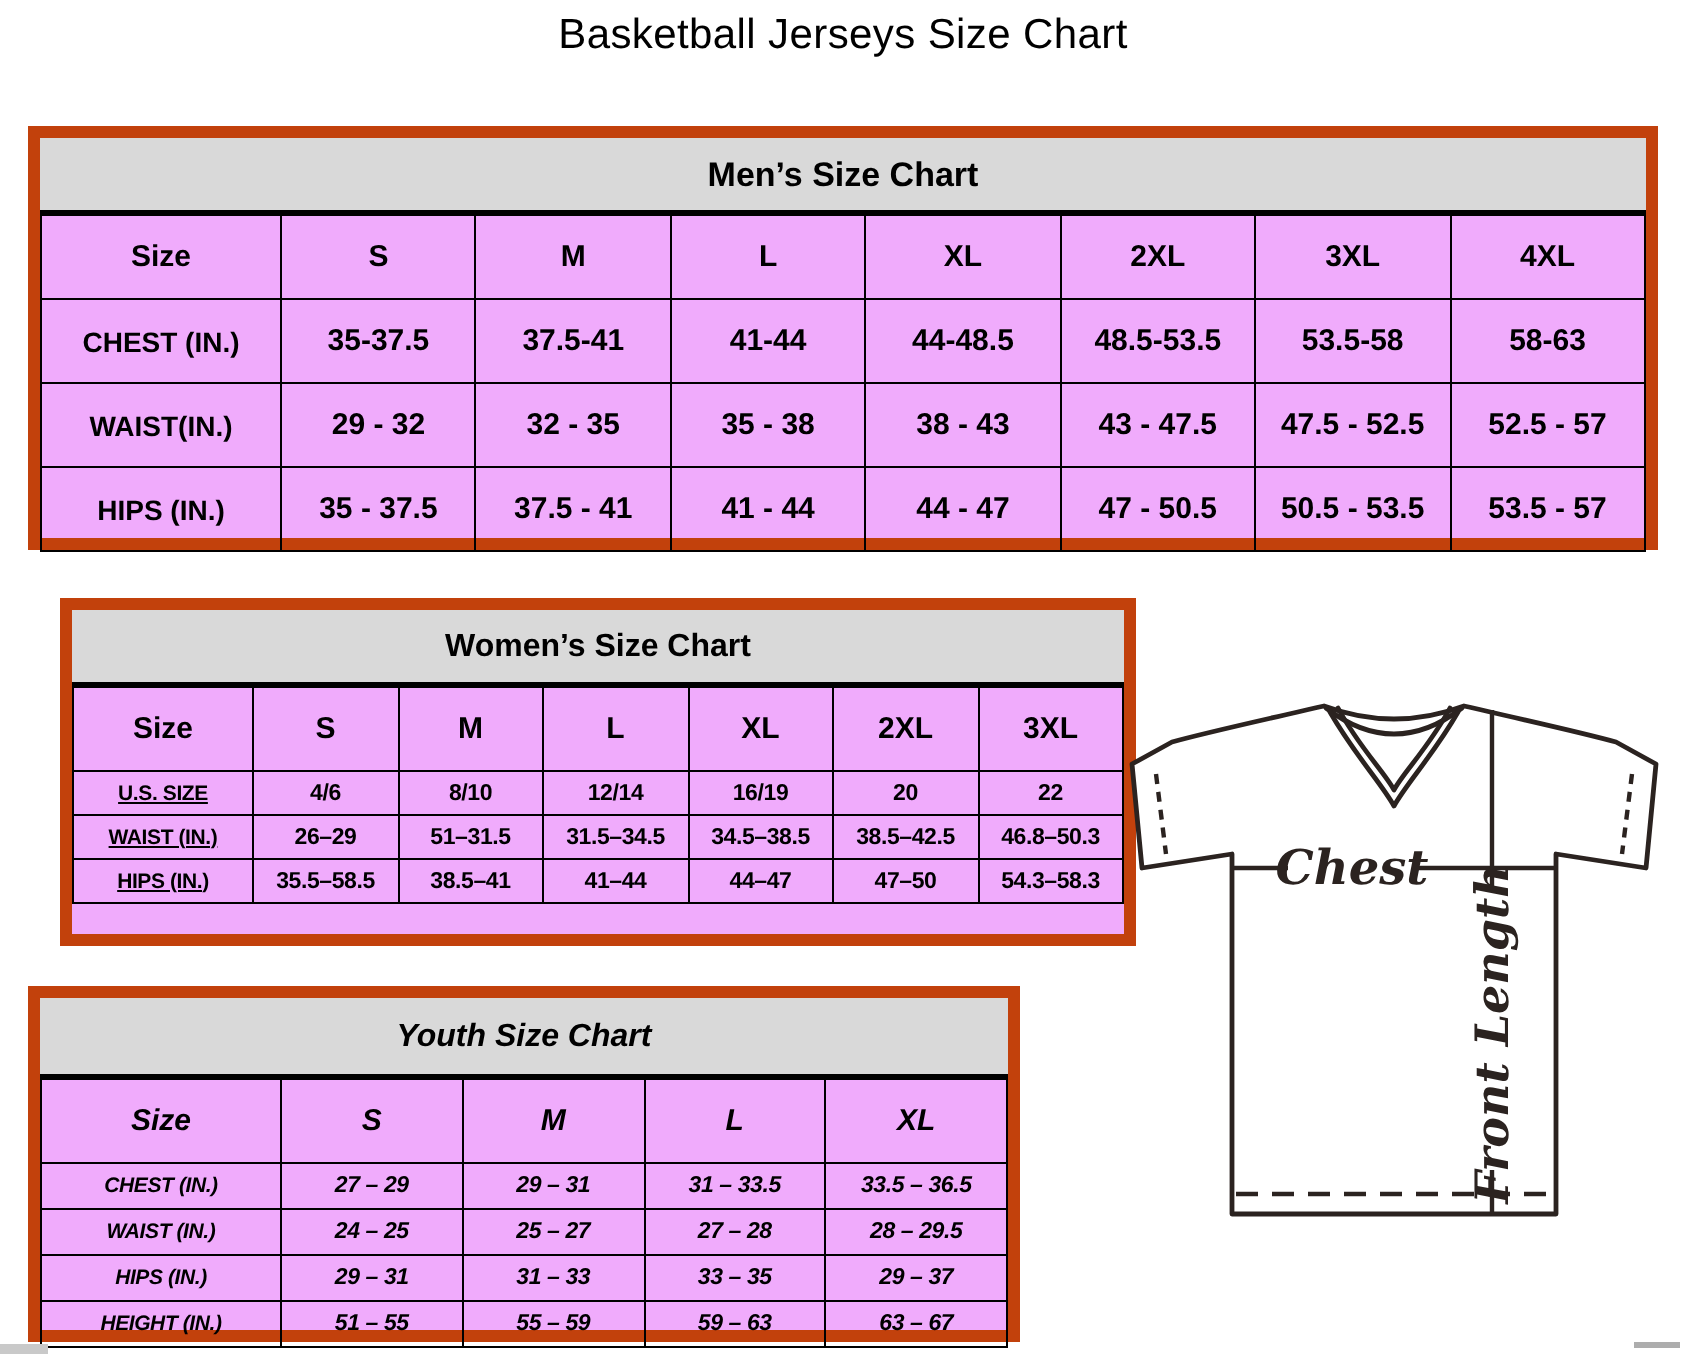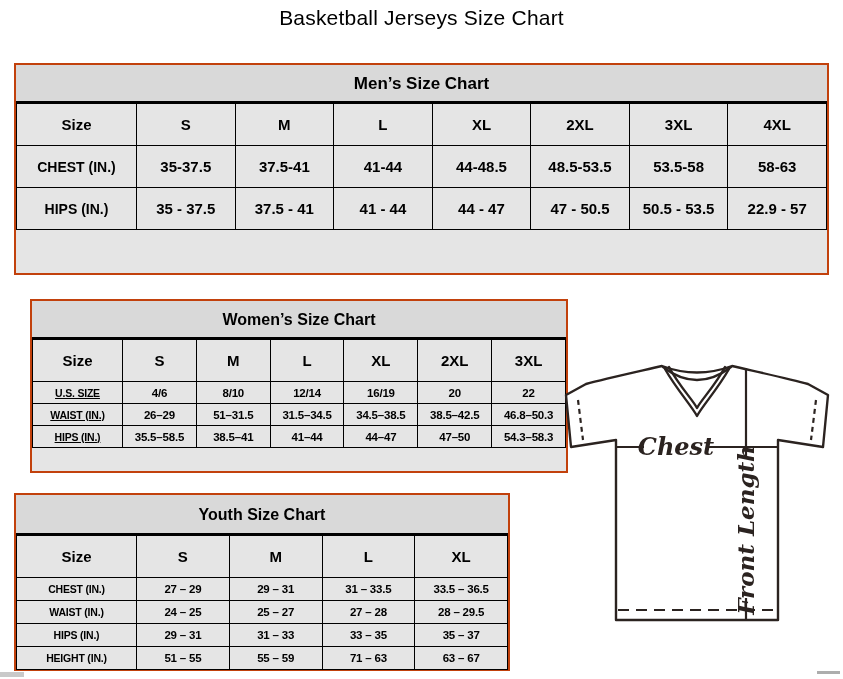--- a/index.html
+++ b/index.html
@@ -5,21 +5,21 @@
   * { margin:0; padding:0; box-sizing:border-box; }
   html,body { width:843px; height:679px; background:#ffffff; overflow:hidden; }
   body { position:relative; font-family:"Liberation Sans", sans-serif; color:#000; }
 
   .page-title {
     position:absolute; top:6px; left:0; width:100%;
     text-align:center; font-size:21px; font-weight:normal; letter-spacing:0.2px;
   }
 
   .size-table {
-    position:absolute; border:2px solid #c2410c; background:#e5e5e5;
+    position:absolute; border:6px solid #c2410c; background:#f0abfc;
   }
   .band {
     background:var(--band-bg,#d9d9d9);
     border-bottom:2px solid #000;
     text-align:center; font-weight:bold;
   }
   .size-table table {
     width:100%; border-collapse:collapse; table-layout:fixed;
   }
   .size-table th, .size-table td {
@@ -37,29 +37,29 @@
 
   
   .women { left:14px; top:299px; width:538px; height:174px;margin-left:16px; }
   .women .band { height:38px; line-height:38px; font-size:16px; }
   .women th:first-child, .women td:first-child { width:90px; }
   .women thead tr { height:42px; font-size:15px; }
   .women tbody tr { height:22px; font-size:11.5px; letter-spacing:-0.2px; }
   .women tbody th { font-size:10.5px;text-decoration:underline; }
 
   
-  .youth { left:14px; top:493px; width:496px; height:178px; }
+  .youth { left:14px; top:493px; width:496px; height:178px;font-style:italic; }
   .youth .band { height:40px; line-height:40px; font-size:16px; }
   .youth th:first-child, .youth td:first-child { width:120px; }
   .youth thead tr { height:42px; font-size:15px; }
   .youth tbody tr { height:23px; font-size:11.5px; letter-spacing:-0.2px; }
   .youth tbody th { font-size:10.5px; }
 
   
-  .jersey { position:absolute; left:556px; top:360px; width:282px; height:312px; }
+  .jersey { position:absolute; left:556px; top:347px; width:282px; height:312px; }
   .jersey svg { width:100%; height:100%; }
   .jersey text {
     font-family:"DejaVu Serif", serif; font-style:italic; font-weight:bold;
     fill:#2b2320;
   }
 
   
   .frag-left  { position:absolute; left:0px;  top:672px; width:24px; height:5px; background:#c9c9c9; }
   .frag-right { position:absolute; left:817px; top:671px; width:23px; height:3px; background:#adadad; }
 </style>
@@ -88,28 +88,38 @@
           <th>CHEST (IN.)</th>
           <td>35-37.5</td>
           <td>37.5-41</td>
           <td>41-44</td>
           <td>44-48.5</td>
           <td>48.5-53.5</td>
           <td>53.5-58</td>
           <td>58-63</td>
         </tr>
         <tr>
+          <th>WAIST(IN.)</th>
+          <td>29 - 32</td>
+          <td>32 - 35</td>
+          <td>35 - 38</td>
+          <td>38 - 43</td>
+          <td>43 - 47.5</td>
+          <td>47.5 - 52.5</td>
+          <td>52.5 - 57</td>
+        </tr>
+        <tr>
           <th>HIPS (IN.)</th>
           <td>35 - 37.5</td>
           <td>37.5 - 41</td>
           <td>41 - 44</td>
           <td>44 - 47</td>
           <td>47 - 50.5</td>
           <td>50.5 - 53.5</td>
-          <td>22.9 - 57</td>
+          <td>53.5 - 57</td>
         </tr>
       </tbody>
     </table>
 </section>
 
 <section class="size-table women">
   <div class="band">Women’s Size Chart</div>
   <table>
       <thead>
         <tr>
@@ -179,27 +189,27 @@
           <td>24 – 25</td>
           <td>25 – 27</td>
           <td>27 – 28</td>
           <td>28 – 29.5</td>
         </tr>
         <tr>
           <th>HIPS (IN.)</th>
           <td>29 – 31</td>
           <td>31 – 33</td>
           <td>33 – 35</td>
-          <td>35 – 37</td>
+          <td>29 – 37</td>
         </tr>
         <tr>
           <th>HEIGHT (IN.)</th>
           <td>51 – 55</td>
           <td>55 – 59</td>
-          <td>71 – 63</td>
+          <td>59 – 63</td>
           <td>63 – 67</td>
         </tr>
       </tbody>
     </table>
 </section>
 
 <div class="jersey">
   <svg viewBox="0 0 282 312" xmlns="http://www.w3.org/2000/svg">
     <g fill="#ffffff" stroke="#2b2320" stroke-width="2.4" stroke-linejoin="round" stroke-linecap="round">
 

